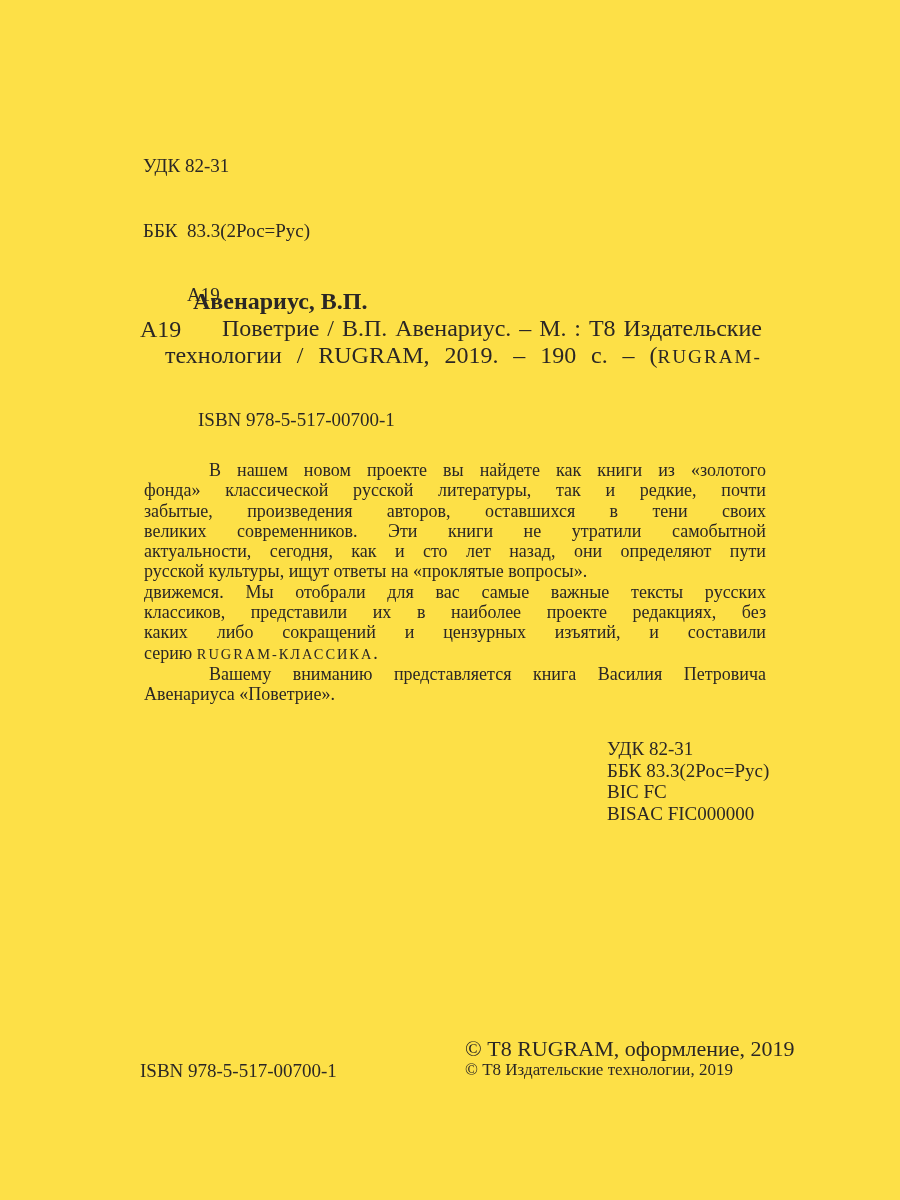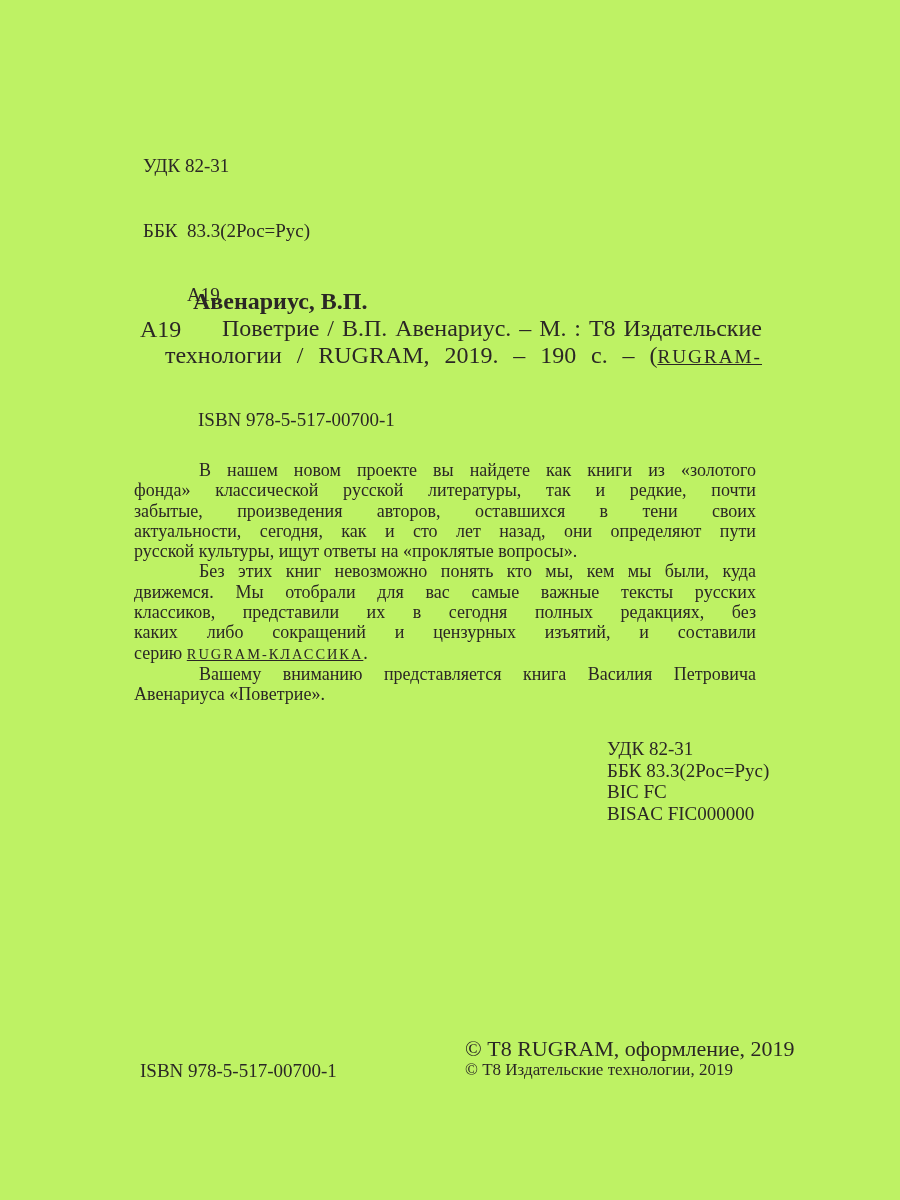--- a/index.html
+++ b/index.html
@@ -11,21 +11,21 @@
     width: 900px;
     height: 1200px;
     position: relative;
     overflow: hidden;
     font-family: "Liberation Serif", "DejaVu Serif", serif;
     color: #2b2725;
   }
   .page {
     position: absolute;
     inset: 0;
-    background: #bef264;
+    background: #fde047;
   }
 
   
   .top-block {
     position: absolute;
     left: 143px;
     top: 112px;
     font-size: 19px;
     line-height: 21.5px;
     white-space: pre;
@@ -59,35 +59,34 @@
 
   
   .line { text-align: left; }
   .line.just {
     text-align: justify;
     text-align-last: justify;
   }
   .sc {
     font-size: 0.8em;
     letter-spacing: 2px;
-    text-decoration: underline;
   }
 
   
   .isbn-mid {
     position: absolute;
     left: 198px;
     top: 409px;
     font-size: 19px;
   }
 
   
   .body-block {
     position: absolute;
-    left: 134px;
+    left: 144px;
     top: 460px;
     width: 622px;
     font-size: 18px;
     line-height: 20.3px;
   }
   .body-block .line.first { text-indent: 65px; }
 
   
   .right-meta {
     position: absolute;
@@ -137,27 +136,27 @@
       </div>
   </div>
 
   <div class="isbn-mid">ISBN 978-5-517-00700-1</div>
 
   <div class="body-block">
       <div class="para">
         <div class="line first just">В нашем новом проекте вы найдете как книги из «золотого</div>
         <div class="line just">фонда» классической русской литературы, так и редкие, почти</div>
         <div class="line just">забытые, произведения авторов, оставшихся в тени своих</div>
+        <div class="line just">великих современников. Эти книги не утратили самобытной</div>
         <div class="line just">актуальности, сегодня, как и сто лет назад, они определяют пути</div>
         <div class="line">русской культуры, ищут ответы на «проклятые вопросы».</div>
       </div>
       <div class="para">
-        <div class="line first just">Без этих книг невозможно понять кто мы, кем мы были, куда</div>
         <div class="line just">движемся. Мы отобрали для вас самые важные тексты русских</div>
-        <div class="line just">классиков, представили их в сегодня полных редакциях, без</div>
+        <div class="line just">классиков, представили их в наиболее проекте редакциях, без</div>
         <div class="line just">каких либо сокращений и цензурных изъятий, и составили</div>
         <div class="line"><span>серию </span><span class="sc">RUGRAM-КЛАССИКА</span><span>.</span></div>
       </div>
       <div class="para">
         <div class="line first just">Вашему вниманию представляется книга Василия Петровича</div>
         <div class="line">Авенариуса «Поветрие».</div>
       </div>
     </div>
 
   <div class="right-meta">

